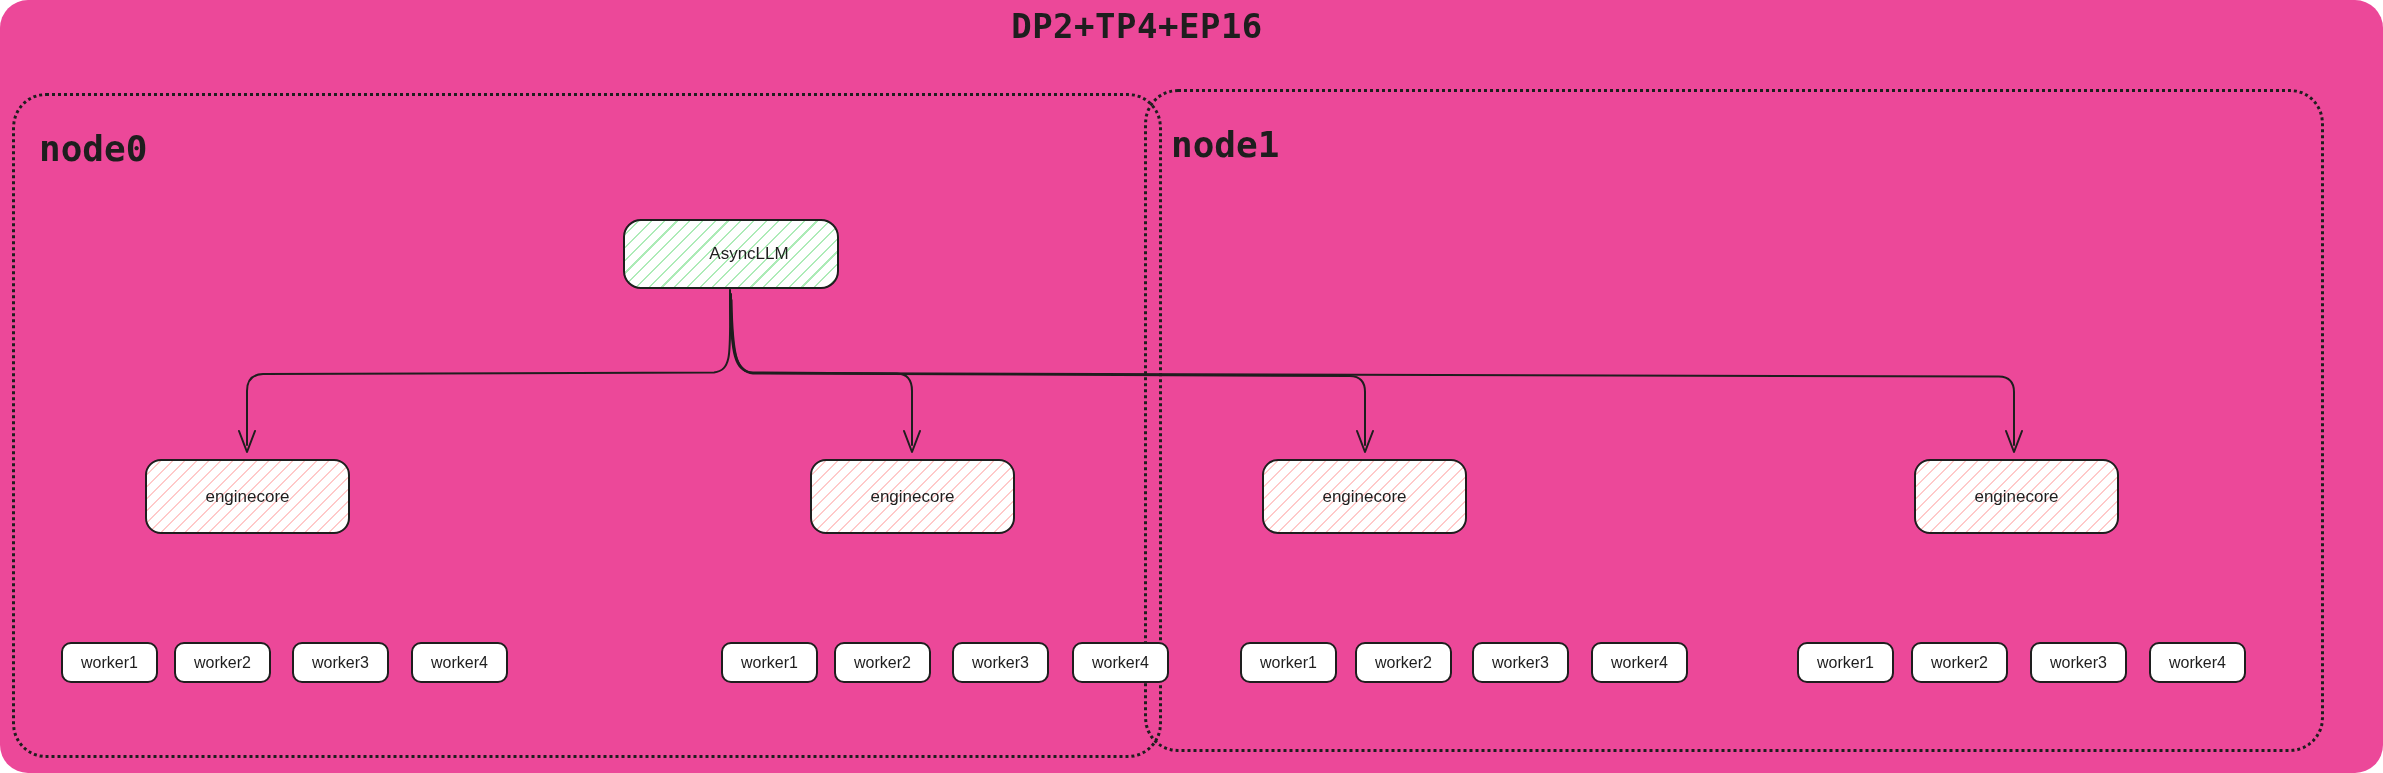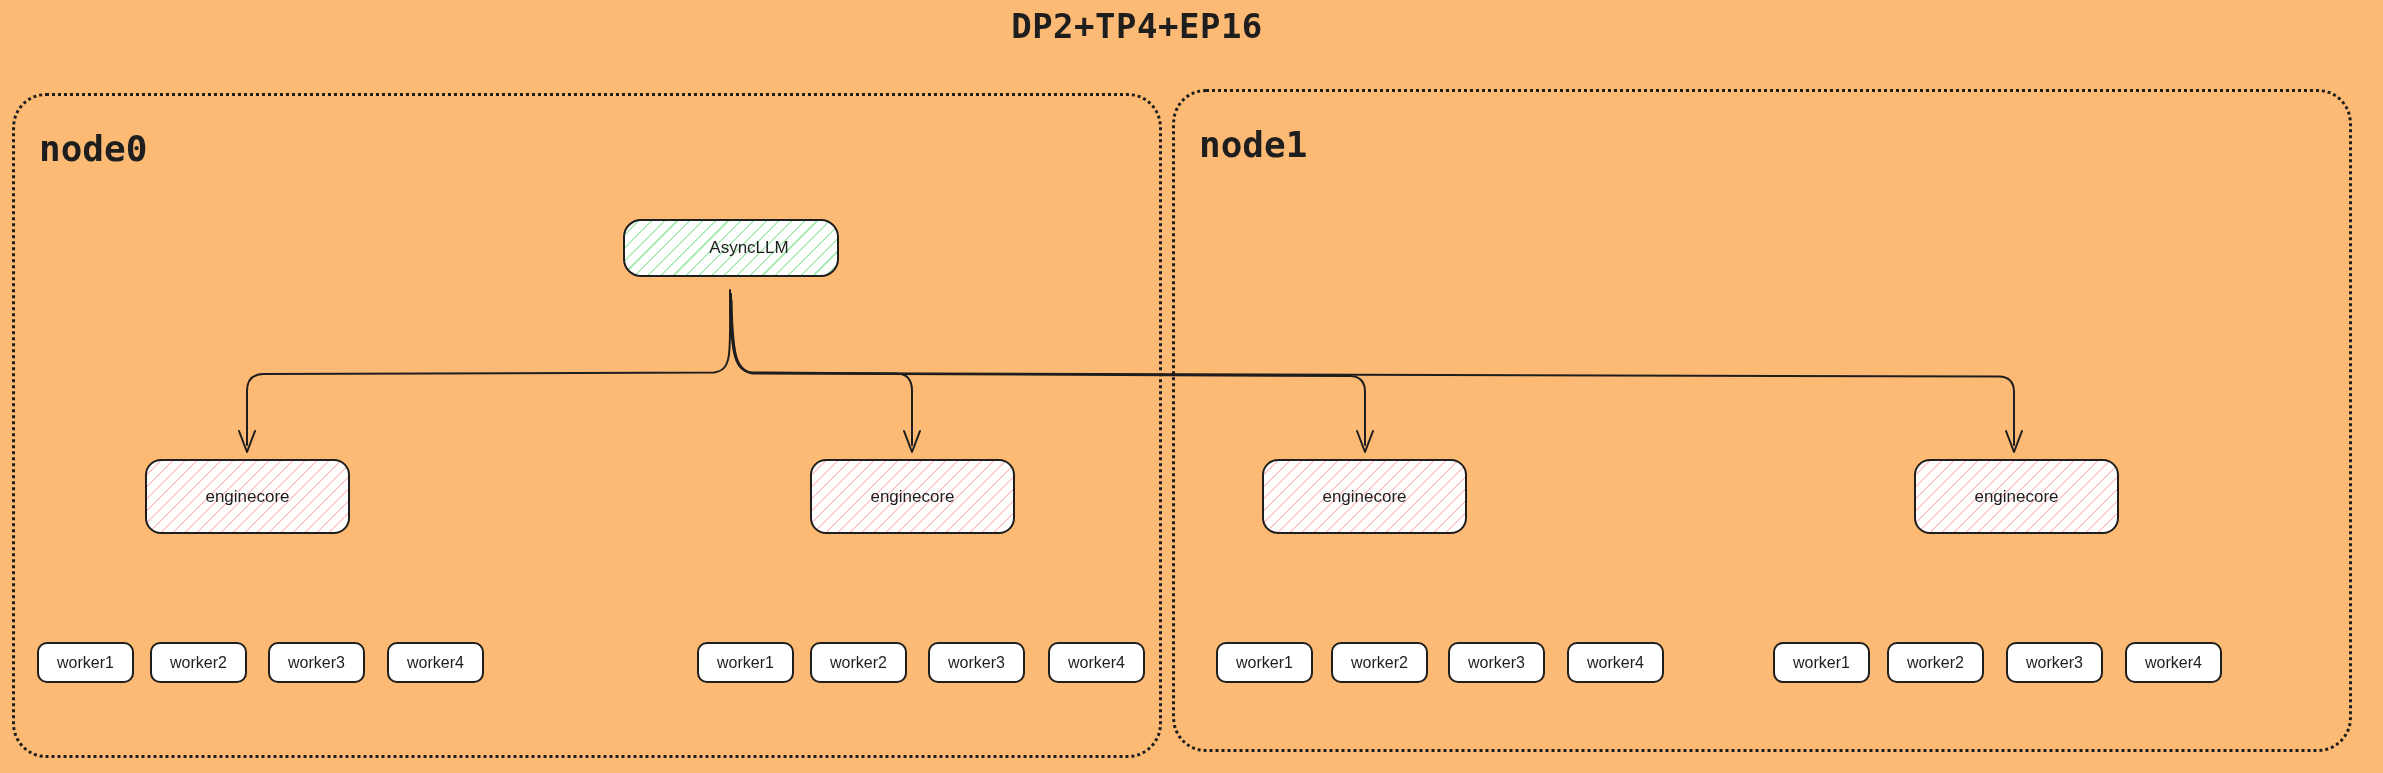--- a/index.html
+++ b/index.html
@@ -6,42 +6,43 @@
     margin: 0;
     padding: 0;
     background: #ffffff;
     font-family: "Liberation Sans", sans-serif;
     color: #1e1e1e;
   }
   .canvas {
     position: relative;
     width: 2383px;
     height: 773px;
-    background: #fdba74;
+    background: #ec4899;
     overflow: hidden;
+    border-radius: 28px;
   }
   .title {
     position: absolute;
     left: 1137px;
     top: 6px;
     transform: translateX(-50%);
     font-family: "DejaVu Sans Mono", monospace;
     font-size: 34px;
     font-weight: 600;
     letter-spacing: 0.5px;
     white-space: nowrap;
   }
   .node {
     position: absolute;
     border: 3px dotted #1e1e1e;
     border-radius: 34px;
     box-sizing: border-box;
   }
   .node0 { left: 12px;   top: 93px; width: 1150px; height: 665px; }
-  .node1 { left: 1172px; top: 89px; width: 1180px; height: 663px; }
+  .node1 { left: 1144px; top: 89px; width: 1180px; height: 663px; }
   .node-label {
     position: absolute;
     left: 24px;
     top: 32px;
     font-family: "DejaVu Sans Mono", monospace;
     font-size: 36px;
     font-weight: 600;
   }
   .connectors {
     position: absolute;
@@ -57,21 +58,21 @@
     border-radius: 18px;
     background: #ffffff;
     display: flex;
     align-items: center;
     justify-content: center;
     font-size: 17px;
     white-space: nowrap;
   }
   .api-box   { left: 623px; top: 147px; width: 214px; height: 73px; }
   .async-box {
-    left: 623px; top: 219px; width: 216px; height: 58px;
+    left: 623px; top: 219px; width: 216px; height: 70px;
     background-image: repeating-linear-gradient(
       135deg,
       rgba(105, 219, 124, 0.55) 0px,
       rgba(105, 219, 124, 0.55) 1.6px,
       transparent 1.6px,
       transparent 9px
     );
     padding-left: 36px;
   }
   .engine-box {
@@ -97,20 +98,21 @@
     height: 41px;
     box-sizing: border-box;
     border: 2px solid #1e1e1e;
     border-radius: 10px;
     background: #ffffff;
     display: flex;
     align-items: center;
     justify-content: center;
     font-size: 16px;
     white-space: nowrap;
+    margin-left: 24px;
   }
   
   .g1w1 { left: 37px;  }  .g1w2 { left: 150px; }  .g1w3 { left: 268px; }  .g1w4 { left: 387px; }
   
   .g2w1 { left: 697px; }  .g2w2 { left: 810px; }  .g2w3 { left: 928px; }  .g2w4 { left: 1048px; }
   
   .g3w1 { left: 1216px; } .g3w2 { left: 1331px; } .g3w3 { left: 1448px; } .g3w4 { left: 1567px; }
   
   .g4w1 { left: 1773px; } .g4w2 { left: 1887px; } .g4w3 { left: 2006px; } .g4w4 { left: 2125px; }
 </style>

